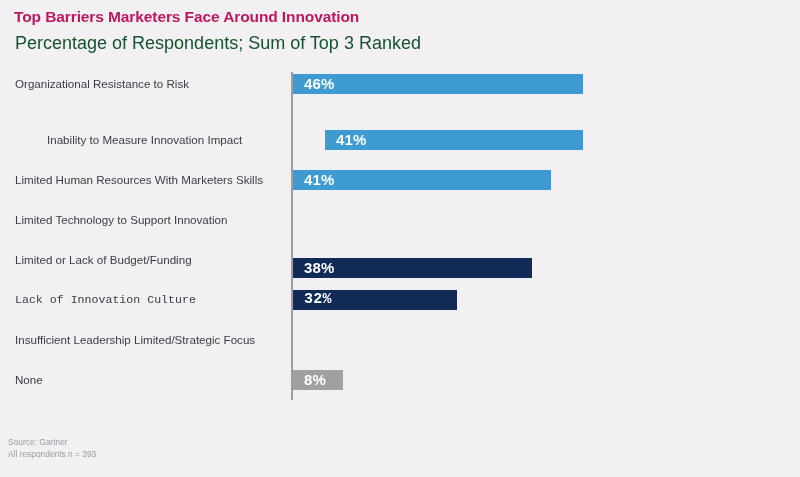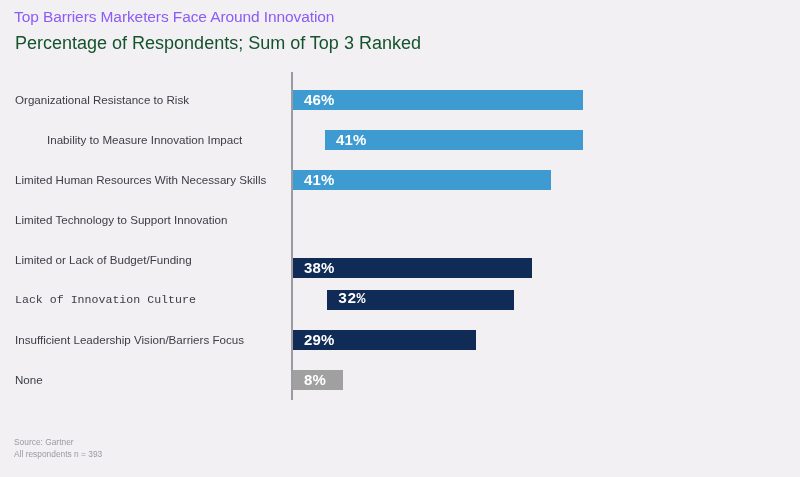--- a/index.html
+++ b/index.html
@@ -19,22 +19,22 @@
     width: 800px;
     height: 477px;
     box-sizing: border-box;
     padding: 0;
   }
   .chart-title {
     position: absolute;
     left: 14px;
     top: 8px;
     font-size: 15.5px;
-    font-weight: normal;
-    color: #8b5cf6;
+    font-weight: bold;
+    color: #be185d;
     letter-spacing: -0.1px;
     white-space: nowrap;
   }
   .chart-subtitle {
     position: absolute;
     left: 15px;
     top: 33px;
     font-size: 18px;
     font-weight: normal;
     color: #14532d;
@@ -85,78 +85,75 @@
     height: 20px;
     line-height: 20px;
     font-size: 15px;
     font-weight: bold;
     color: #ffffff;
     white-space: nowrap;
     letter-spacing: 0.2px;
   }
   .source-block {
     position: absolute;
-    left: 14px;
+    left: 8px;
     top: 437px;
     font-size: 8.4px;
     color: #9a9aa2;
     line-height: 11.5px;
     white-space: nowrap;
   }
   .source-line { display: block; }
 </style>
 </head>
 <body>
 
 <div class="slide">
 
   <div class="chart-title">Top Barriers Marketers Face Around Innovation</div>
   <div class="chart-subtitle">Percentage of Respondents; Sum of Top 3 Ranked</div>
 
   <div class="plot">
     <div class="axis-line"></div>
     <div id="rows">
-        <div class="row" style="top: 90px;">
+        <div class="row" style="top: 74px;">
           <div class="cat-label">Organizational Resistance to Risk</div>
           <div class="bar" style="width: 289.8px; background: rgb(61, 155, 209);">
             <span class="bar-value">46%</span>
           </div>
         </div>
         <div class="row" style="top: 130px; margin-left: 32px;">
           <div class="cat-label">Inability to Measure Innovation Impact</div>
           <div class="bar" style="width: 258.3px; background: rgb(61, 155, 209);">
             <span class="bar-value">41%</span>
           </div>
         </div>
         <div class="row" style="top: 170px;">
-          <div class="cat-label">Limited Human Resources With Necessary Skills</div>
+          <div class="cat-label">Limited Human Resources With Marketers Skills</div>
           <div class="bar" style="width: 258.3px; background: rgb(61, 155, 209);">
             <span class="bar-value">41%</span>
           </div>
         </div>
         <div class="row" style="top: 210px; padding-left: 9px;">
           <div class="cat-label">Limited Technology to Support Innovation</div>
           <div class="bar" style="width: 239.4px; background: rgb(15, 43, 86); margin-top: 48px;">
             <span class="bar-value">38%</span>
           </div>
         </div>
         <div class="row" style="top: 250px;">
           <div class="cat-label">Limited or Lack of Budget/Funding</div>
         </div>
         <div class="row" style="top: 290px; font-family: Liberation Mono, monospace;">
           <div class="cat-label">Lack of Innovation Culture</div>
-          <div class="bar" style="width: 187px; background: rgb(15, 43, 86); margin-left: 34px;">
+          <div class="bar" style="width: 164px; background: rgb(15, 43, 86);">
             <span class="bar-value">32%</span>
           </div>
         </div>
         <div class="row" style="top: 330px;">
-          <div class="cat-label">Insufficient Leadership Vision/Barriers Focus</div>
-          <div class="bar" style="width: 182.7px; background: rgb(15, 43, 86);">
-            <span class="bar-value">29%</span>
-          </div>
+          <div class="cat-label">Insufficient Leadership Limited/Strategic Focus</div>
         </div>
         <div class="row" style="top: 370px;">
           <div class="cat-label">None</div>
           <div class="bar" style="width: 50.4px; background: rgb(160, 160, 160);">
             <span class="bar-value">8%</span>
           </div>
         </div>
       </div>
   </div>
 

